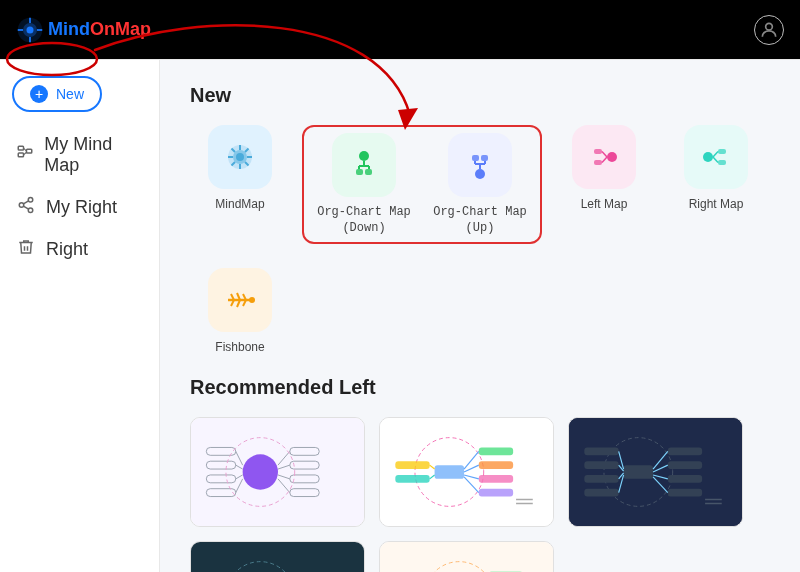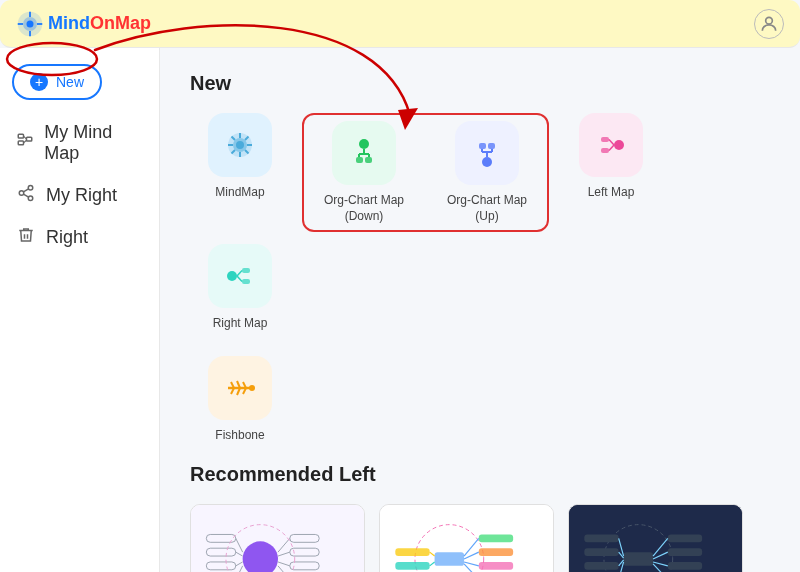--- a/index.html
+++ b/index.html
@@ -1,28 +1,27 @@
 <!DOCTYPE html>
 <html><head>
   <meta charset="utf-8">
   <style>
     * { box-sizing: border-box; margin: 0; padding: 0; }
     body { font-family: Arial, sans-serif; background: #f5f7fa; width: 800px; height: 572px; overflow: hidden; display: flex; flex-direction: column; }
 
     
     .header {
-      height: 48px;
-      background: #fef9c3;
+      height: 60px;
+      background: #000000;
       border-bottom: 1px solid #e8e8e8;
       display: flex;
       align-items: center;
       padding: 0 16px;
       justify-content: space-between;
       flex-shrink: 0;
-      border-radius: 11px;
     }
     .logo {
       display: flex;
       align-items: center;
       gap: 4px;
     }
     .logo-icon {
       width: 28px;
       height: 28px;
     }
@@ -129,21 +128,22 @@
       color: #444;
       text-align: center;
       line-height: 1.3;
     }
 
     .highlighted-group {
       border: 2px solid #e03030;
       border-radius: 12px;
       padding: 6px;
       display: flex;
-      gap: 15px;
+      gap: 8px;
+      font-family: Liberation Mono, monospace;
     }
 
     
     .theme-grid {
       display: flex;
       flex-wrap: wrap;
       gap: 14px;
     }
     .theme-card {
       width: 175px;

